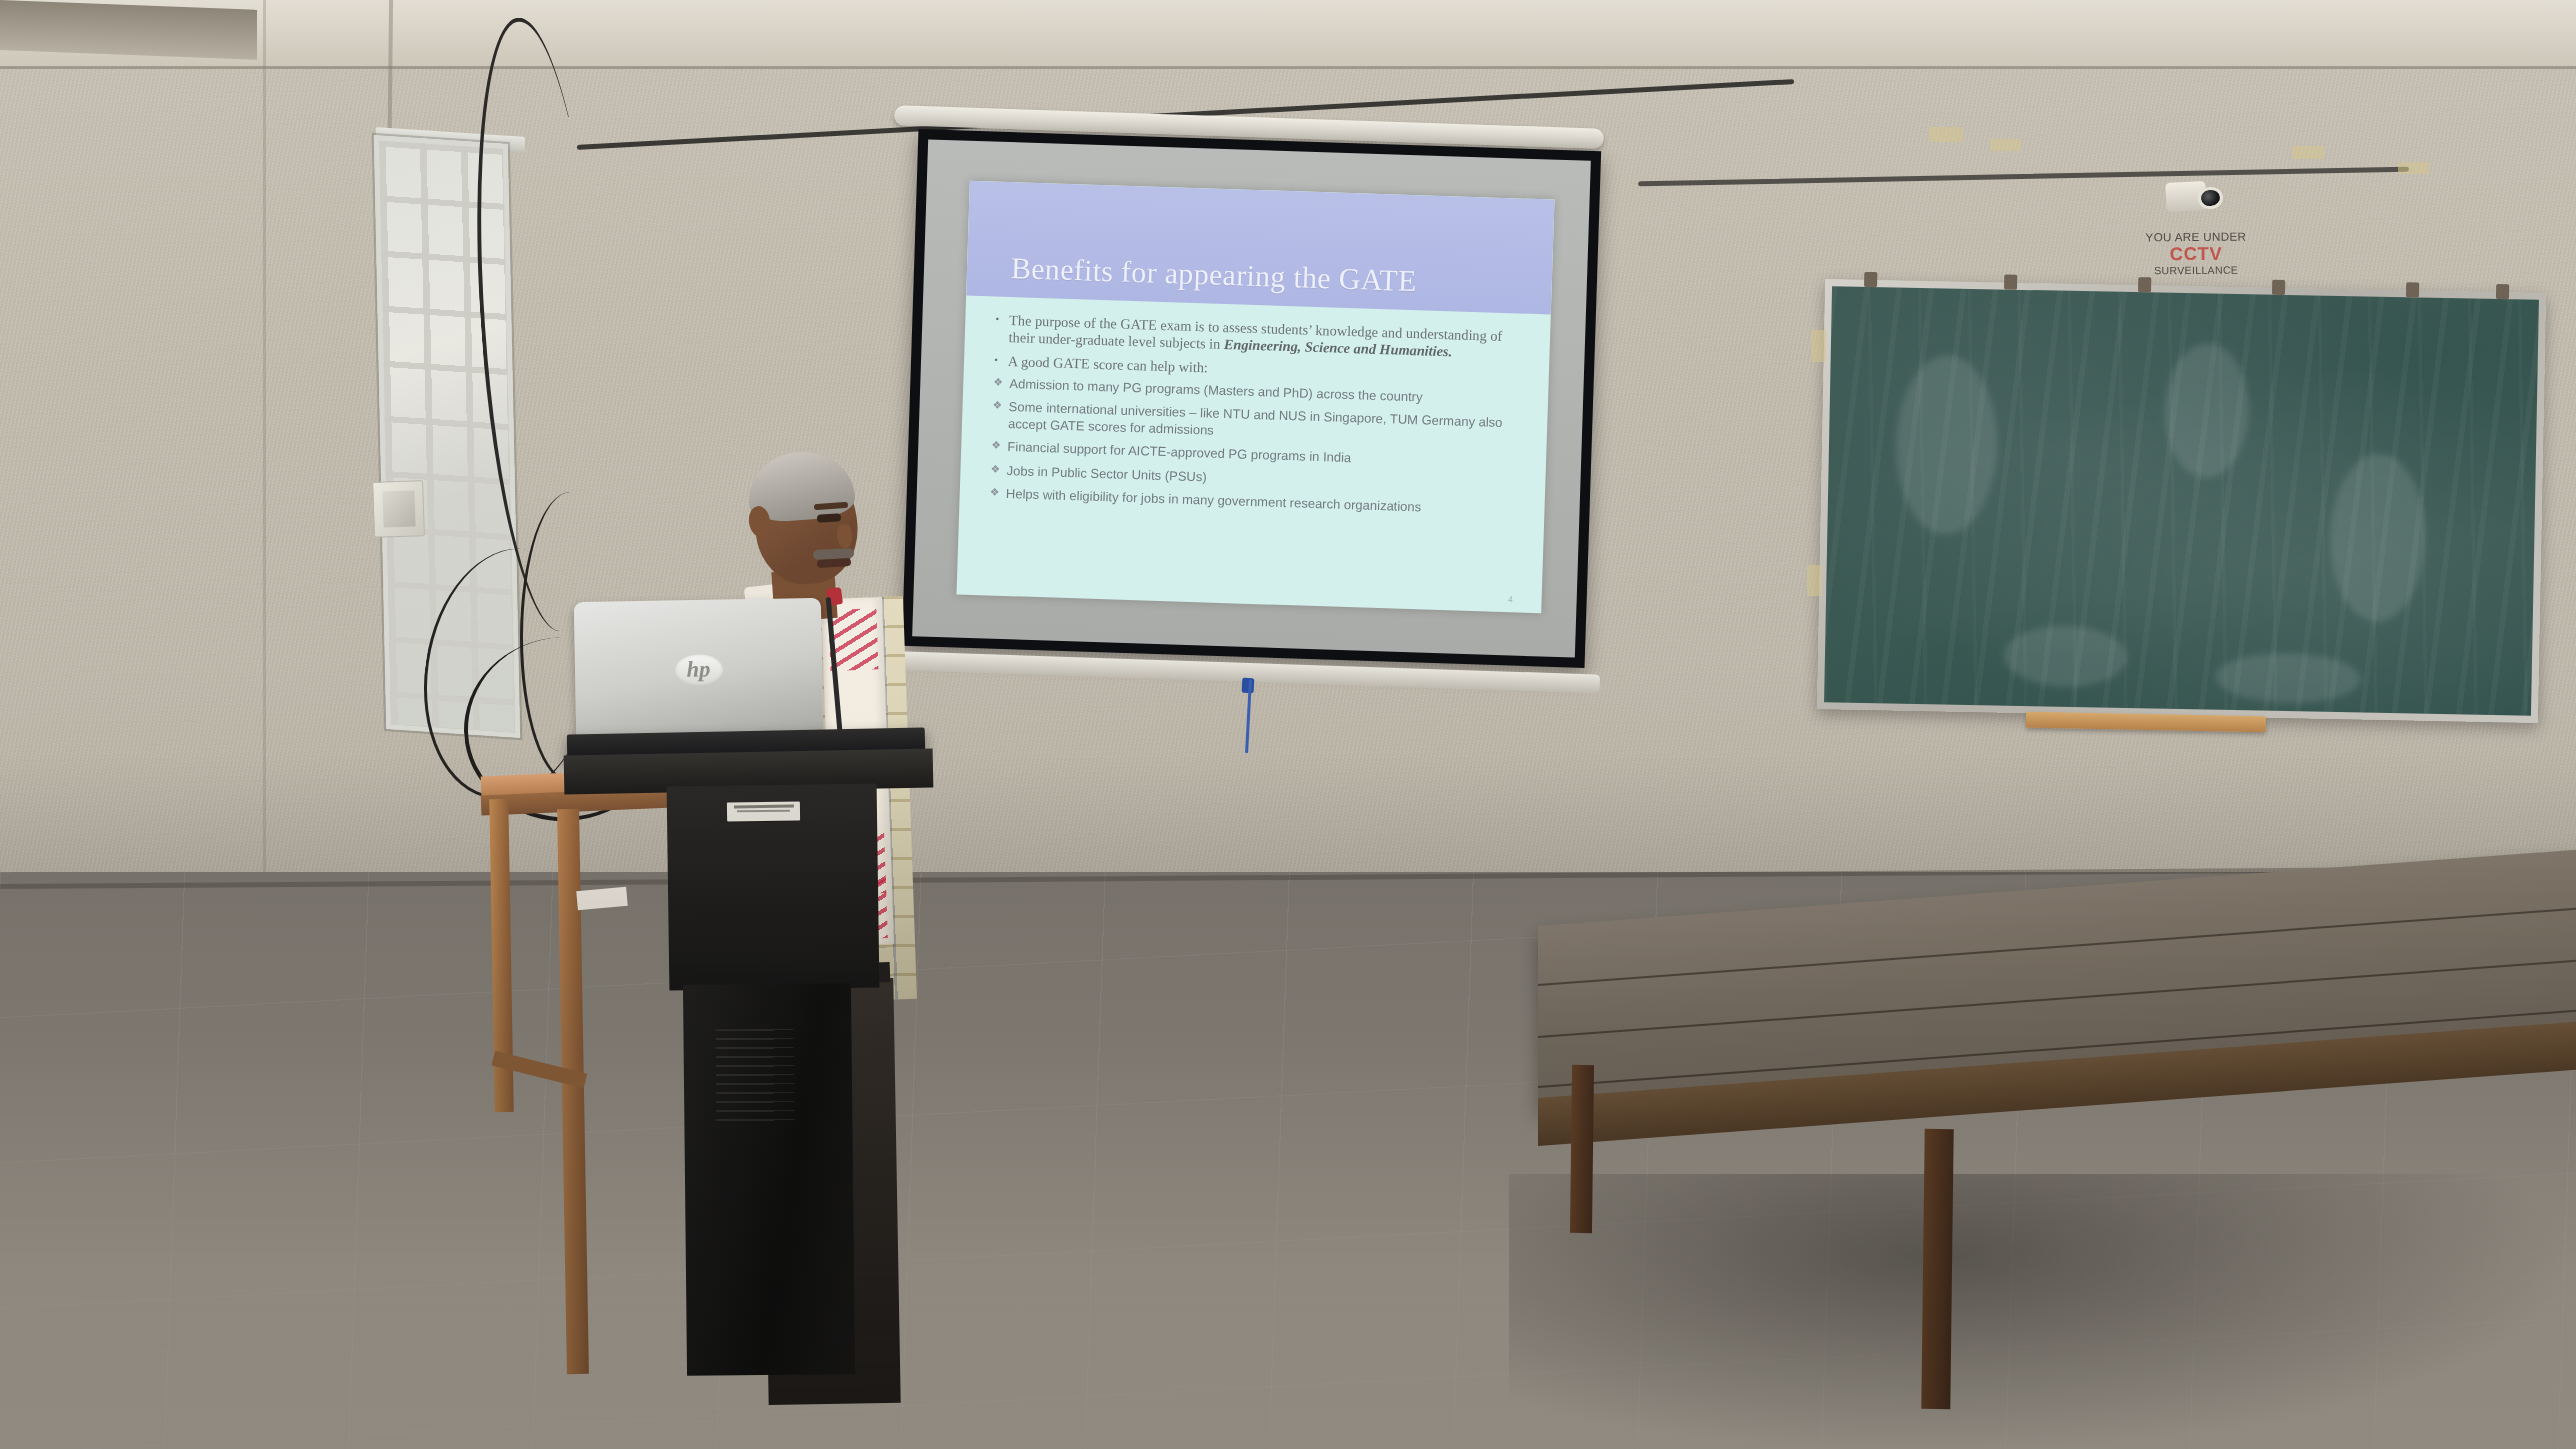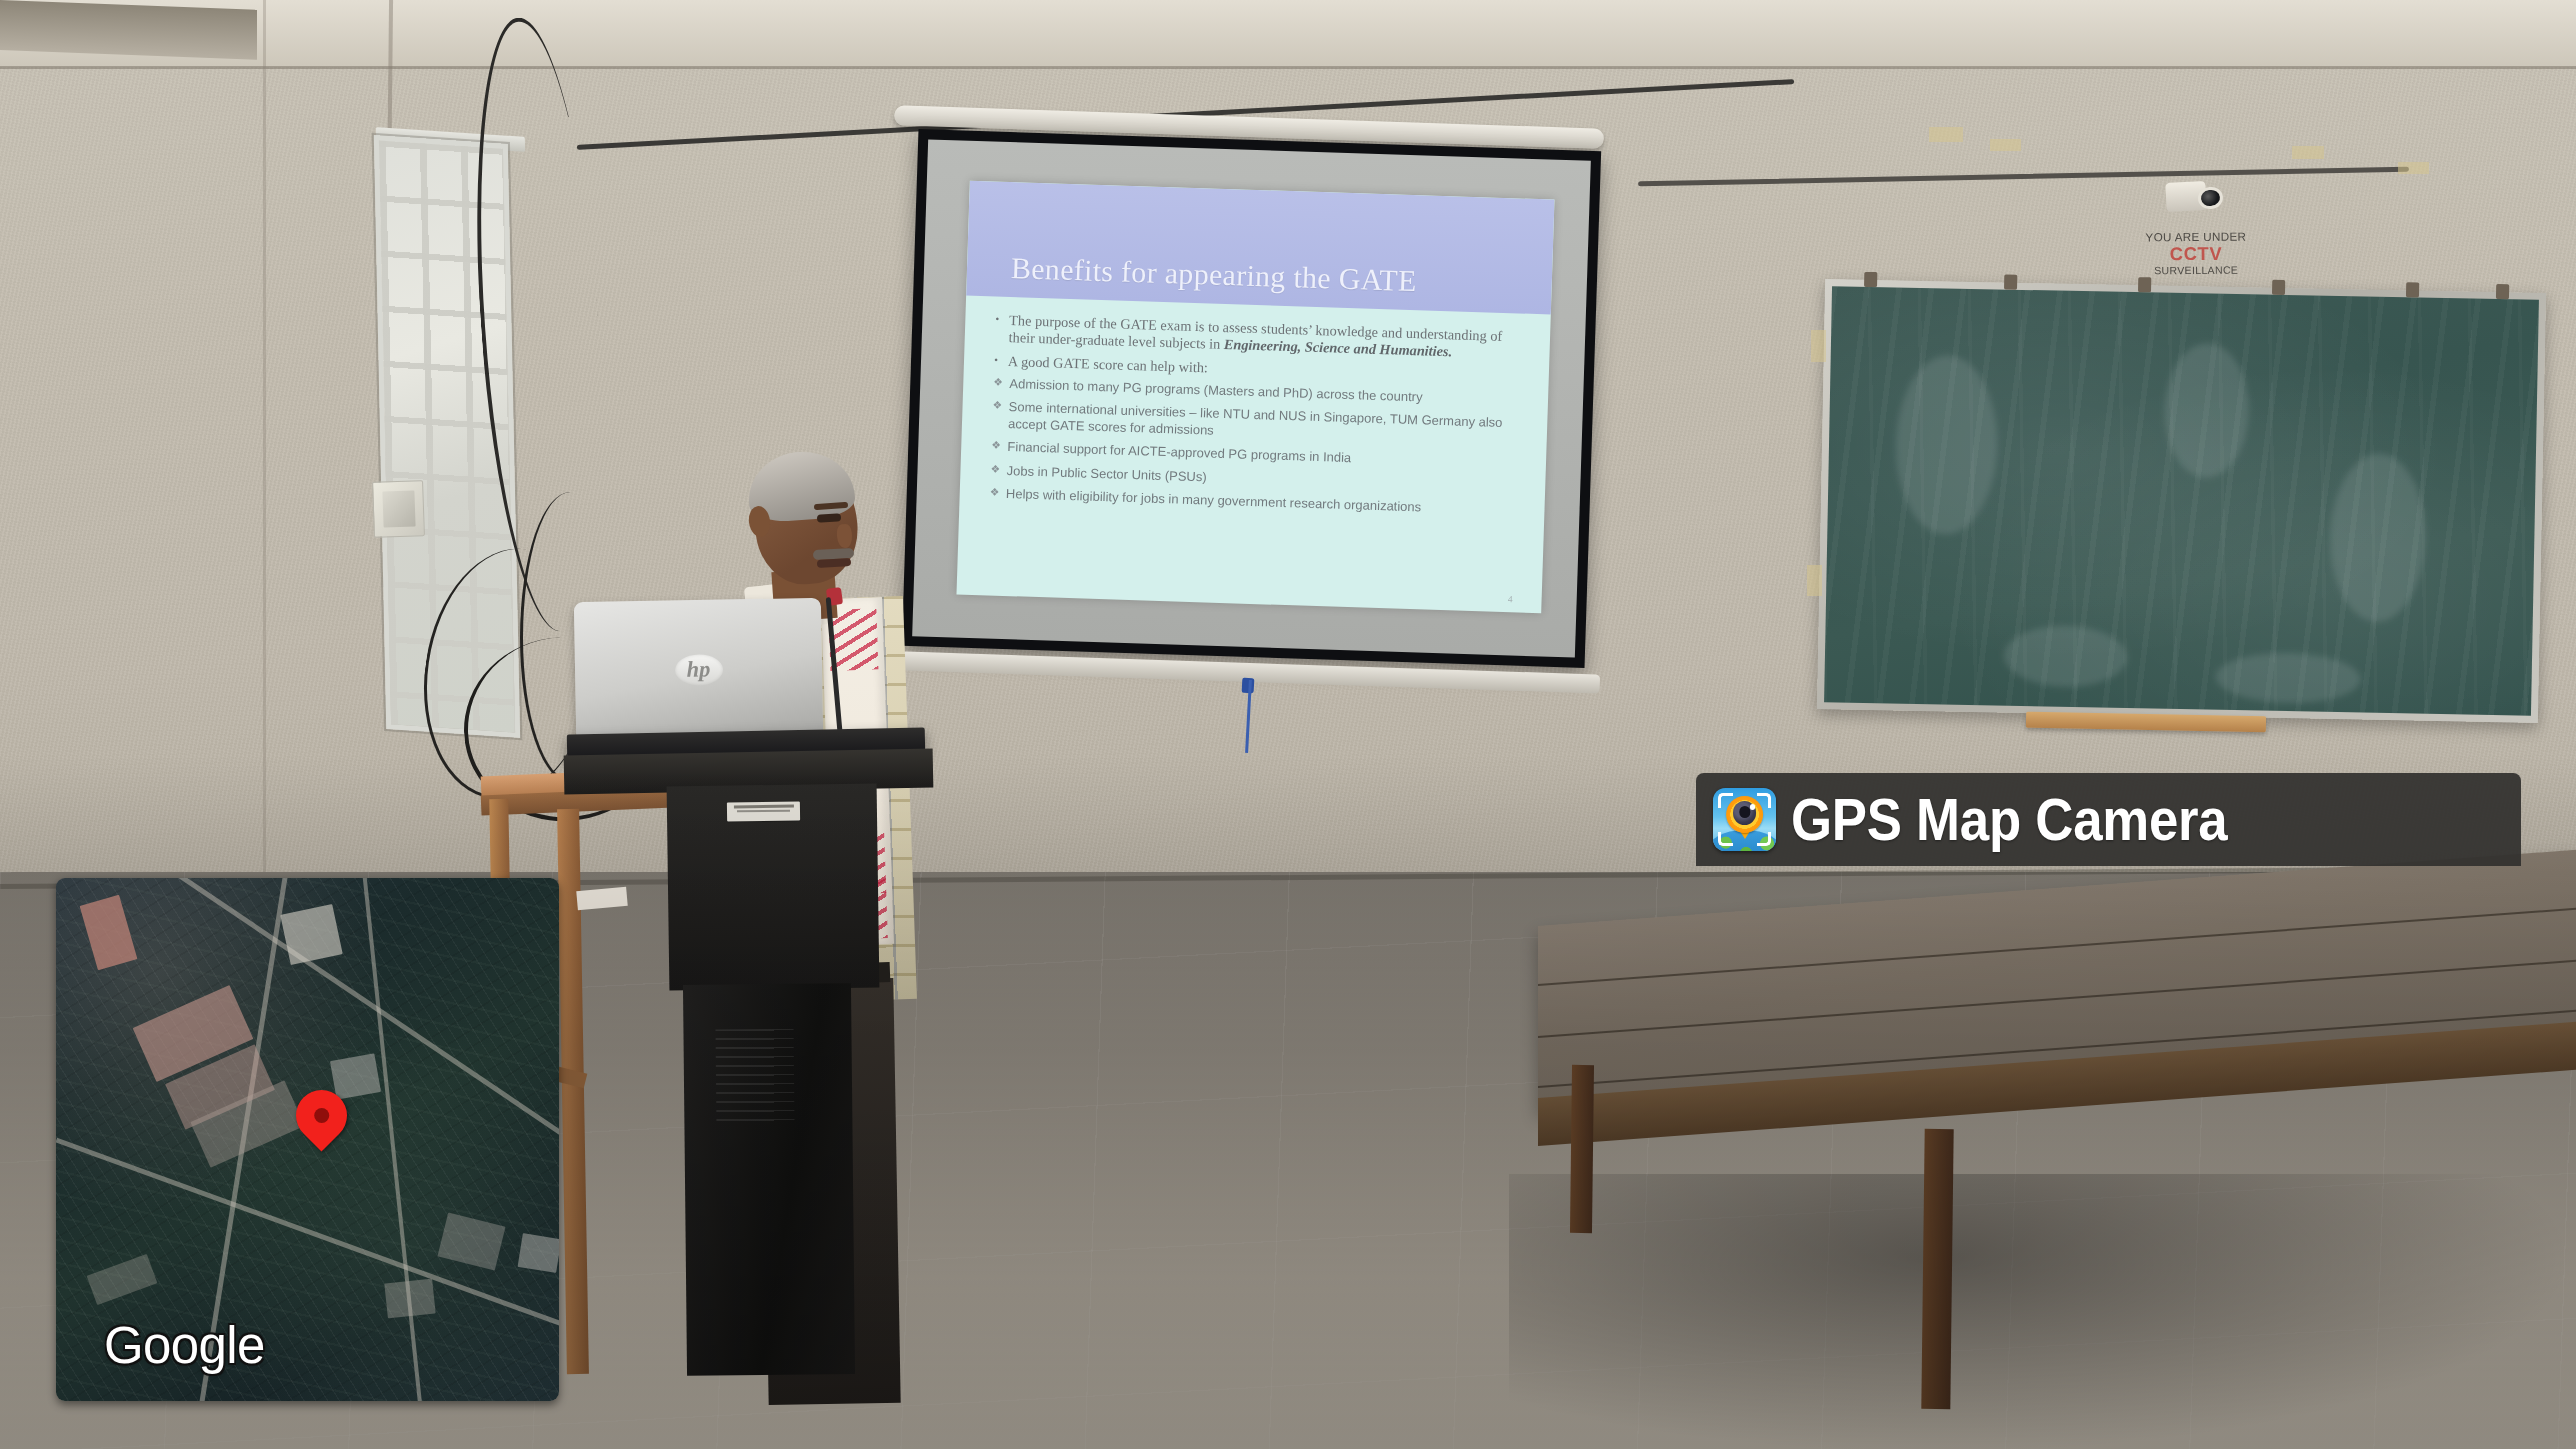--- a/index.html
+++ b/index.html
@@ -749,51 +749,17 @@
     <div class="podium-plate">
         <i></i>
         <i></i>
       </div>
     <div class="podium-col"></div>
     <div class="podium-vents"></div>
 
     <div class="vignette"></div>
   </div>
 
-  <div class="gps-header">
-    <div class="app-icon">
-      <div class="globe"></div>
-      <div class="tip"></div>
-      <div class="pinbody"></div>
-      <div class="lens"></div>
-      <div class="pupil"></div>
-      <div class="glint"></div>
-      <div class="br tl"></div>
-      <div class="br tr"></div>
-      <div class="br bl"></div>
-      <div class="br brr"></div>
-    </div>
-    <div class="app-title">GPS Map Camera</div>
-  </div>
-
-
-  <div class="map-thumb">
-    <div class="map-tex"></div>
-    <div class="map-road map-r1"></div>
-    <div class="map-road map-r2"></div>
-    <div class="map-road map-r3"></div>
-    <div class="map-road map-r4"></div>
-    <div class="map-bldg map-b1"></div>
-    <div class="map-bldg map-b2"></div>
-    <div class="map-bldg map-b3"></div>
-    <div class="map-bldg map-b4"></div>
-    <div class="map-bldg map-b5"></div>
-    <div class="map-bldg map-b6"></div>
-    <div class="map-bldg map-b7"></div>
-    <div class="map-bldg map-b8"></div>
-    <div class="map-bldg map-b9"></div>
-    <div class="map-bldg map-b10"></div>
-    <div class="map-pin"></div>
-    <div class="map-google">Google</div>
-  </div>
+
+
 
 </div>
 
 
 </body></html>

